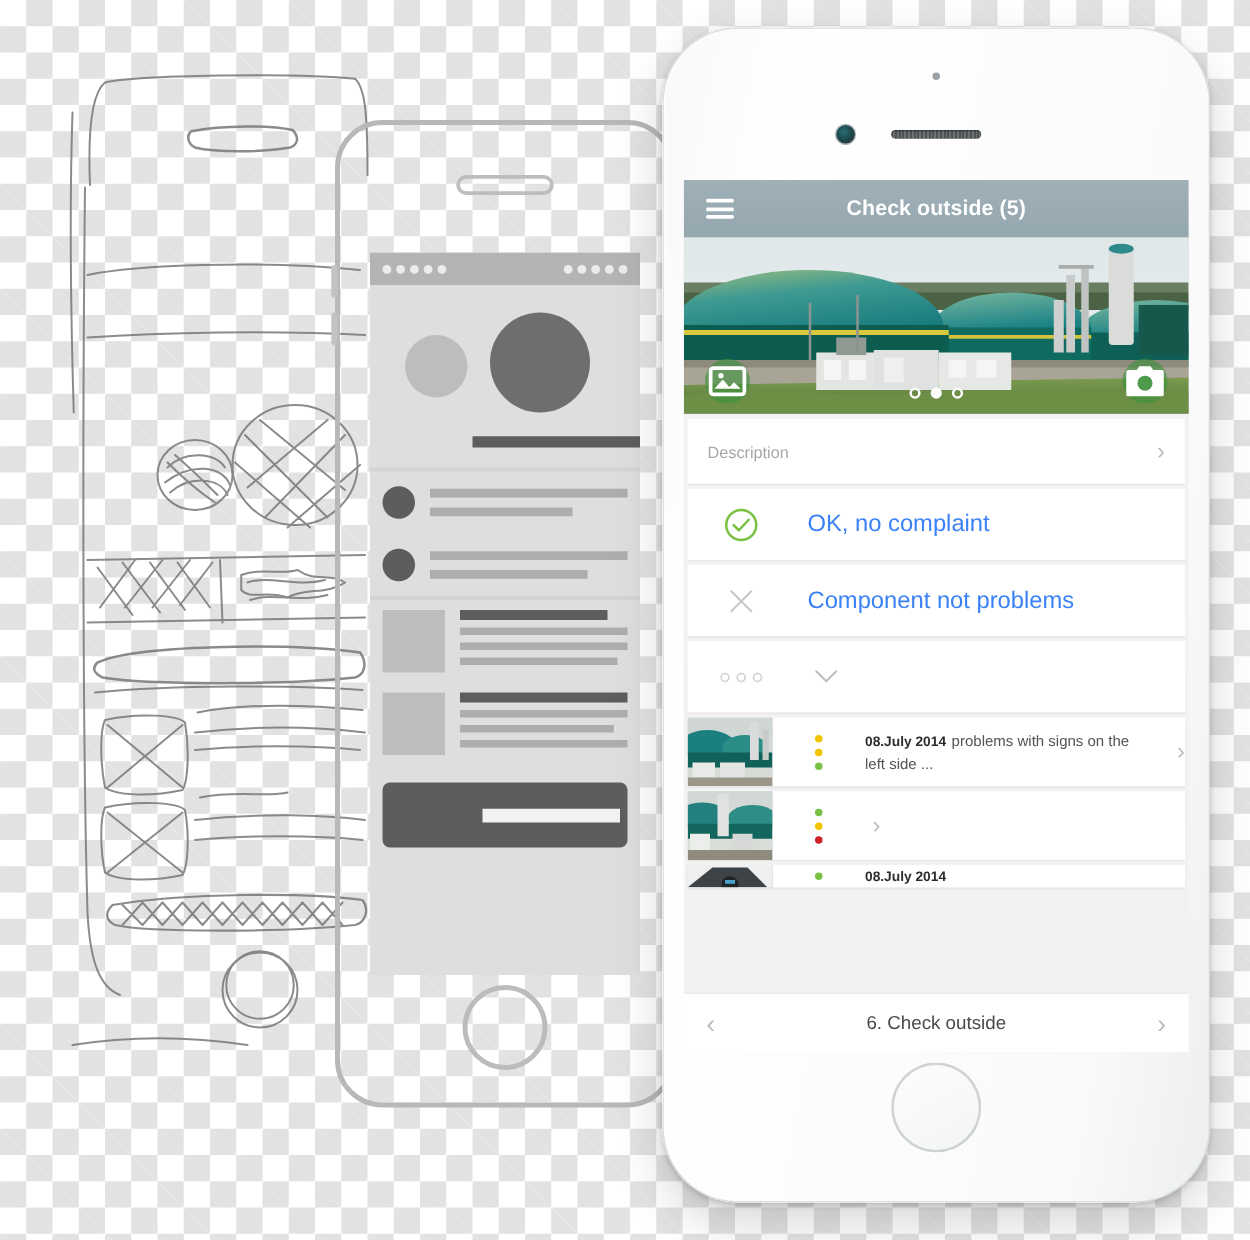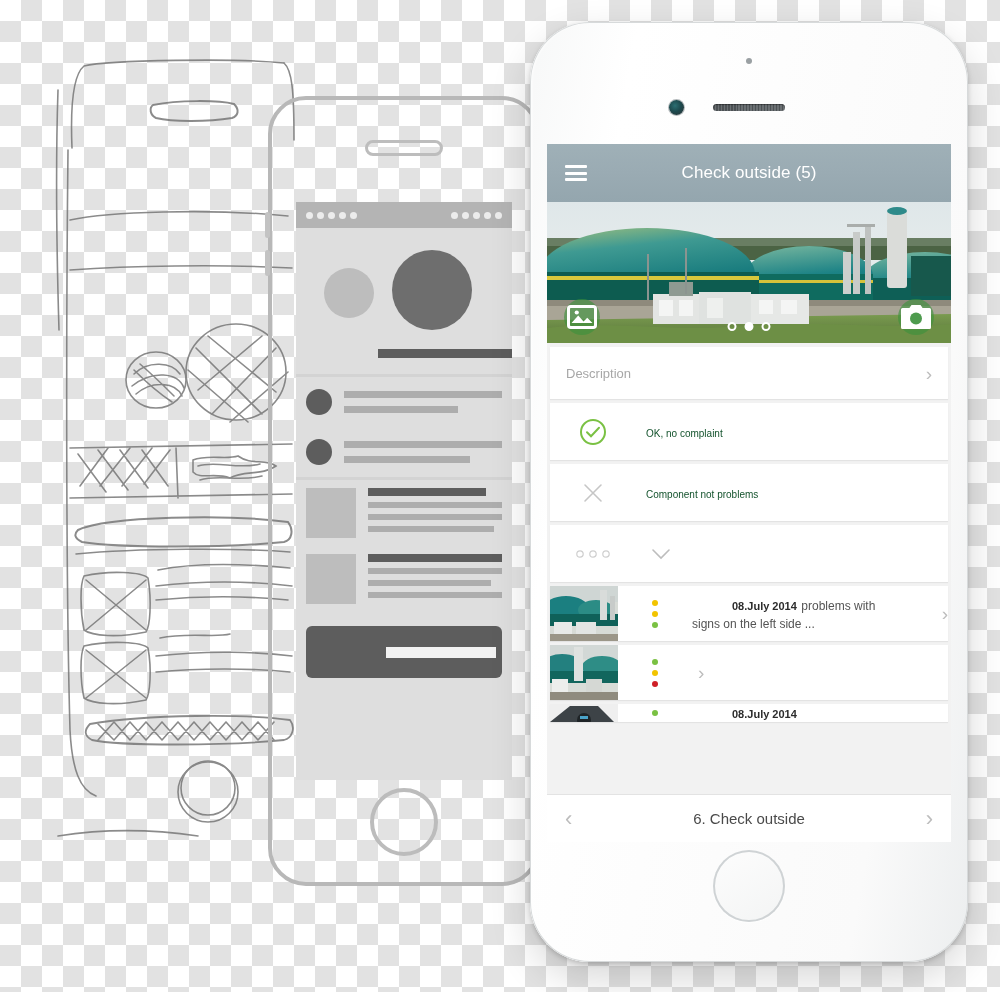--- a/index.html
+++ b/index.html
@@ -86,22 +86,23 @@
     box-shadow:inset 0 0 0 2px #cfd3d5, 0 1px 2px rgba(255,255,255,.9);
     background:linear-gradient(150deg,#fdfdfd,#f3f4f4);}
 
   #screen{
     position:absolute;left:17px;top:122px;width:404px;height:698px;
     background:#f2f2f2;overflow:hidden;
   }
 
   
   #app-header{
-    height:58px;display:flex;align-items:center;position:relative;
+    height:46px;display:flex;align-items:center;position:relative;
     background:linear-gradient(180deg,#9fb0b7 0%,#9aabb3 50%,#94a6ae 100%);
+    font-weight:bold;
   }
   #hamburger{position:absolute;left:18px;top:50%;transform:translateY(-50%);
     width:22px;height:16px;display:flex;flex-direction:column;justify-content:space-between;
     cursor:pointer;}
   #hamburger i{display:block;height:3px;background:#ffffff;border-radius:1px;}
   #app-title{flex:1;text-align:center;color:#ffffff;font-size:17px;letter-spacing:.1px;}
 
   
   #hero{position:relative;height:141px;overflow:hidden;background:#cfd8d4;}
   #hero svg{display:block;width:100%;height:100%;}
@@ -118,32 +119,32 @@
 
   
   #list{background:#f2f2f2;}
   .card{background:#ffffff;margin:4px 3px 0;display:flex;align-items:center;
     box-shadow:0 1px 1px rgba(0,0,0,.06);cursor:pointer;gap:24px;}
   #row-description{height:52px;padding:0 16px;justify-content:space-between;}
   #row-description .lbl{font-size:13px;color:#a7a7a7;}
   .opt{height:57px;padding:0 14px;}
   .opt .ic{width:58px;display:flex;align-items:center;justify-content:center;flex:0 0 auto;}
   .opt .txt{flex:1;}
-  .opt .t1{font-size:10px;color:#14532d;}
+  .opt .t1{font-size:19px;color:#3b82f6;}
   .opt .t2{font-size:9.5px;color:#b1b1b1;margin-top:3px;}
   .chev{color:#bdbdbd;font-size:19px;line-height:1;flex:0 0 auto;padding-left:6px;}
 
   .entry{height:55px;padding:0;overflow:hidden;}
   .entry .th{width:68px;height:55px;flex:0 0 auto;overflow:hidden;background:#b9c6c4;}
   .entry .th svg{display:block;width:100%;height:100%;}
   .entry .flags{width:26px;display:flex;flex-direction:column;align-items:center;
     justify-content:center;gap:5px;flex:0 0 auto;}
   .entry .flags i{width:6px;height:6px;border-radius:50%;display:block;}
   .entry .body{flex:1;padding-right:6px;}
-  .entry .dt{font-size:11px;font-weight:bold;color:#2c2c2c;margin-left:40px;}
+  .entry .dt{font-size:11px;font-weight:bold;color:#2c2c2c;}
   .entry .ds{font-size:12px;color:#545454;margin-top:3px;}
   #entry-3{height:18px;}
   #entry-3 .th{height:18px;}
 
   
   #footer-nav{position:absolute;left:0;right:0;bottom:0;height:48px;background:#ffffff;
     display:flex;align-items:center;justify-content:space-between;padding:0 18px;
     box-sizing:border-box;border-top:1px solid #e3e3e3;}
   #footer-nav .nv{color:#bdbdbd;font-size:22px;line-height:1;cursor:pointer;}
   #footer-label{font-size:15px;color:#4a4a4a;}

